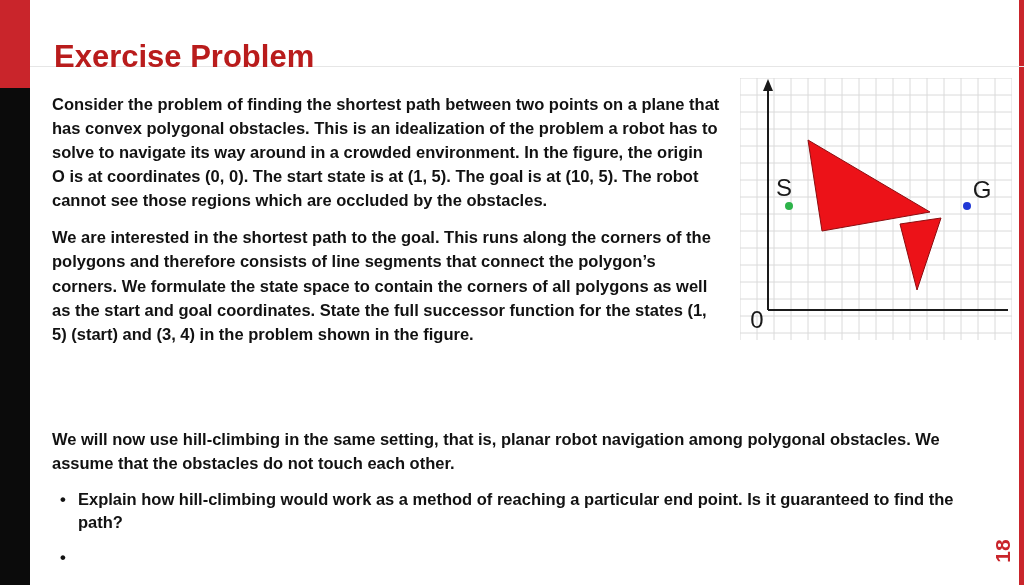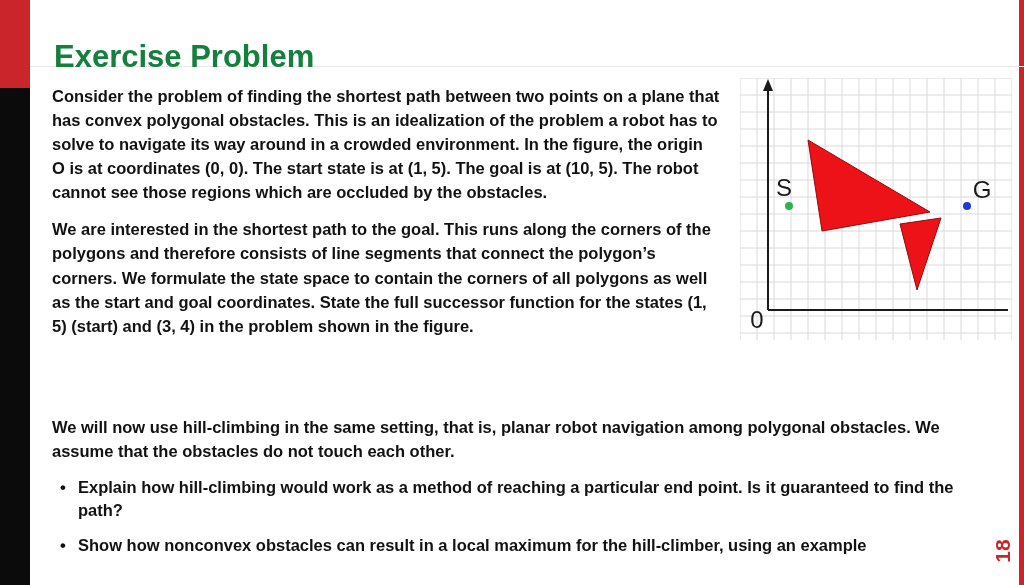--- a/index.html
+++ b/index.html
@@ -9,38 +9,38 @@
     background: #ffffff;
     overflow: hidden;
     font-family: "Liberation Sans", sans-serif;
   }
   .accent-left-red   { position: absolute; left: 0; top: 0;    width: 30px; height: 88px;  background: #c9252b; }
   .accent-left-black { position: absolute; left: 0; top: 88px; width: 30px; height: 497px; background: #0b0b0b; }
   .accent-right      { position: absolute; right: 0; top: 0;   width: 5px;  height: 585px; background: #c9252b; }
 
   .title {
     position: absolute; left: 54px; top: 18px;
-    font-size: 31px; font-weight: bold; color: #15803d;
+    font-size: 31px; font-weight: bold; color: #b91c1c;
   }
   .title-rule {
     position: absolute; left: 30px; top: 66px; width: 994px; height: 1px;
     background: #e6e6e6;
   }
 
   .col-narrow {
     position: absolute; left: 52px; top: 84px; width: 668px;
     font-weight: bold; font-size: 16.5px; line-height: 1.46; color: #121212;
   }
-  .col-narrow p { margin: 0 0 13px 0; }
+  .col-narrow p { margin: 8px 0 13px 0; }
 
   .col-wide {
     position: absolute; left: 52px; top: 416px; width: 912px;
     font-weight: bold; font-size: 16.5px; line-height: 1.44; color: #121212;
   }
-  .col-wide p { margin: 0 0 12px 0; }
+  .col-wide p { margin: 12px 0 12px 0; }
   .bullet-list { list-style: none; margin: 0; padding: 0; }
   .bullet-item { position: relative; padding-left: 26px; margin: 0 0 11px 0; }
   .bullet-marker { position: absolute; left: 8px; top: 0; }
 
   .figure {
     position: absolute; left: 740px; top: 78px; width: 272px; height: 262px;
   }
   .figure svg { display: block; }
 
   .page-number {
@@ -66,21 +66,20 @@
 
 <div class="col-wide">
   <p>We will now use hill-climbing in the same setting, that is, planar robot navigation among polygonal obstacles. We assume that the obstacles do not touch each other.</p>
   <ul class="bullet-list">
     <li class="bullet-item">
       <span class="bullet-marker">•</span>
       <span>Explain how hill-climbing would work as a method of reaching a particular end point. Is it guaranteed to find the path?</span>
     </li>
     <li class="bullet-item">
       <span class="bullet-marker">•</span>
-      <span>Show how nonconvex obstacles can result in a local maximum for the hill-climber, using an example</span>
     </li>
   </ul>
 </div>
 
 <div class="figure">
   <svg width="272" height="262" viewBox="0 0 272 262" xmlns="http://www.w3.org/2000/svg">
     <path d="M0 0V262M17 0V262M34 0V262M51 0V262M68 0V262M85 0V262M102 0V262M119 0V262M136 0V262M153 0V262M170 0V262M187 0V262M204 0V262M221 0V262M238 0V262M255 0V262M272 0V262M0 0H272M0 17H272M0 34H272M0 51H272M0 68H272M0 85H272M0 102H272M0 119H272M0 136H272M0 153H272M0 170H272M0 187H272M0 204H272M0 221H272M0 238H272M0 255H272" fill="none" stroke-width="1" stroke="#dadada"></path>
     <line x1="28" y1="8" x2="28" y2="232" stroke-width="2" stroke="#1a1a1a"></line>
     <polygon points="23,13 28,1 33,13" fill="#1a1a1a"></polygon>
     <line x1="28" y1="232" x2="268" y2="232" stroke-width="2" stroke="#1a1a1a"></line>

